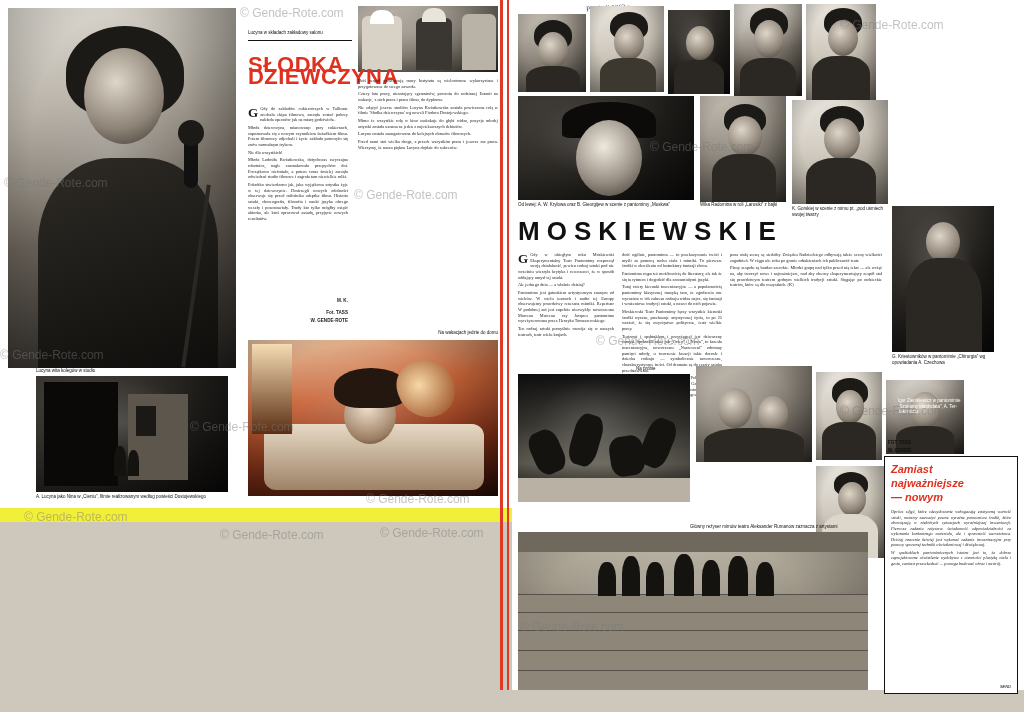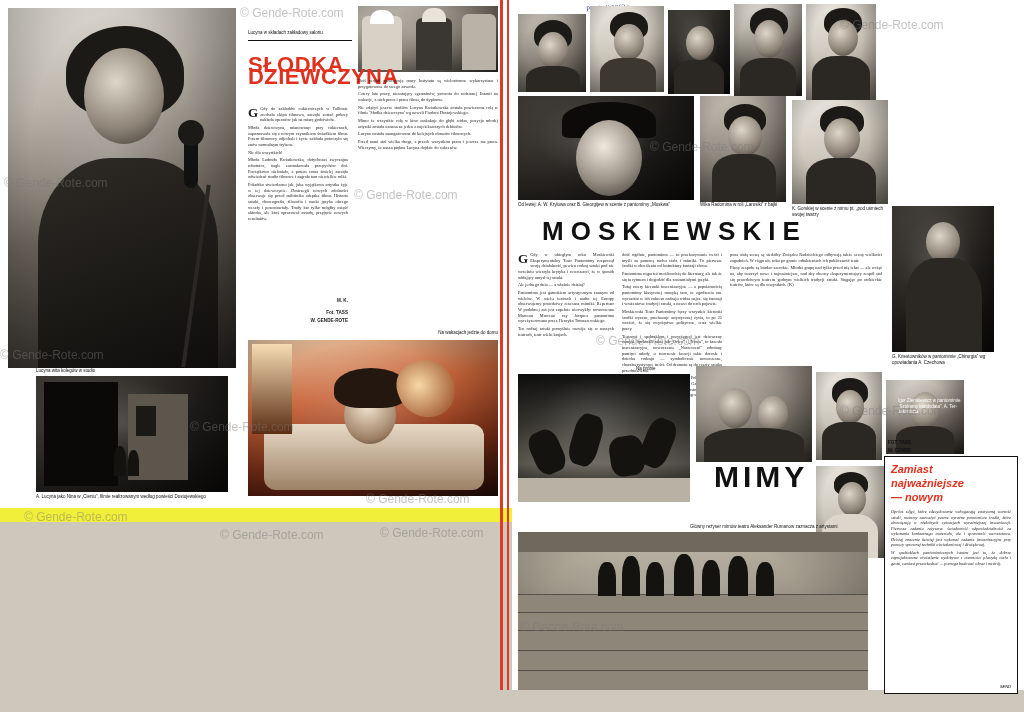--- a/index.html
+++ b/index.html
@@ -23,21 +23,21 @@
 
   
   .photo{position:absolute;overflow:hidden;background:#6a6a6a;}
   .cap{position:absolute;font-size:4.5px;line-height:1.25;color:#111;font-family:"Liberation Sans",sans-serif;}
 
   
   .col{position:absolute;color:#1a1a1a;font-size:4.3px;line-height:1.32;text-align:justify;
        font-family:"Liberation Serif",serif;letter-spacing:.02px;}
   .col p{margin:0 0 2px 0;}
   .headline{position:absolute;font-family:"Liberation Sans",sans-serif;font-weight:bold;color:#e0301e;}
-  .blackhead{position:absolute;font-family:"Liberation Sans",sans-serif;font-weight:bold;color:#111;margin-left:24px;}
+  .blackhead{position:absolute;font-family:"Liberation Sans",sans-serif;font-weight:bold;color:#111;}
   .byline{font-weight:bold;font-size:4.6px;font-family:"Liberation Sans",sans-serif;text-align:right;}
   .dropcap{float:left;font-size:13px;line-height:11px;font-weight:bold;padding:1px 2px 0 0;font-family:"Liberation Serif",serif;}
 
   
   .wm{position:absolute;color:rgba(120,120,120,.45);font-family:"Liberation Sans",sans-serif;
       font-size:12px;white-space:nowrap;pointer-events:none;}
 
   
   .ph-portrait{background:linear-gradient(160deg,#e6e2da 0%,#b9b3a9 25%,#6d665d 55%,#2a2724 100%);}
   .ph-dark{background:linear-gradient(140deg,#4a4640 0%,#1e1c19 60%,#0c0b0a 100%);}
@@ -240,21 +240,20 @@
     <div class="face" style="left:20px;top:18px;width:28px;height:34px;"></div>
     <div class="body" style="left:6px;top:50px;width:54px;height:38px;"></div>
   </div>
   <div class="photo ph-portrait" style="left:886px;top:380px;width:78px;height:74px;">
     <div class="vig"></div>
       <div class="face" style="left:24px;top:12px;width:30px;height:36px;"></div>
     <div class="body" style="left:10px;top:46px;width:58px;height:28px;"></div>
   </div>
   <div class="cap" style="left:898px;top:398px;width:68px;color:#fff;">Igor Ziemkiewicz w pantomimie „Szukamy kandydata”, A. Ter-Jakimiana</div>
 
-  <div class="blackhead" style="left:690px;top:460px;font-size:30px;letter-spacing:4px;">MIMY</div>
 
   <div class="photo ph-light" style="left:816px;top:466px;width:68px;height:92px;">
     <div class="vig"></div>
       <div class="hair" style="left:18px;top:6px;width:34px;height:24px;"></div>
     <div class="face" style="left:22px;top:16px;width:28px;height:34px;"></div>
     <div class="body" style="left:6px;top:48px;width:56px;height:44px;background:#ddd7cb;"></div>
   </div>
 
   <div class="note" style="left:888px;top:440px;">FOT. TASS</div>
   <div class="note" style="left:888px;top:448px;">W. GENDE-</div>

